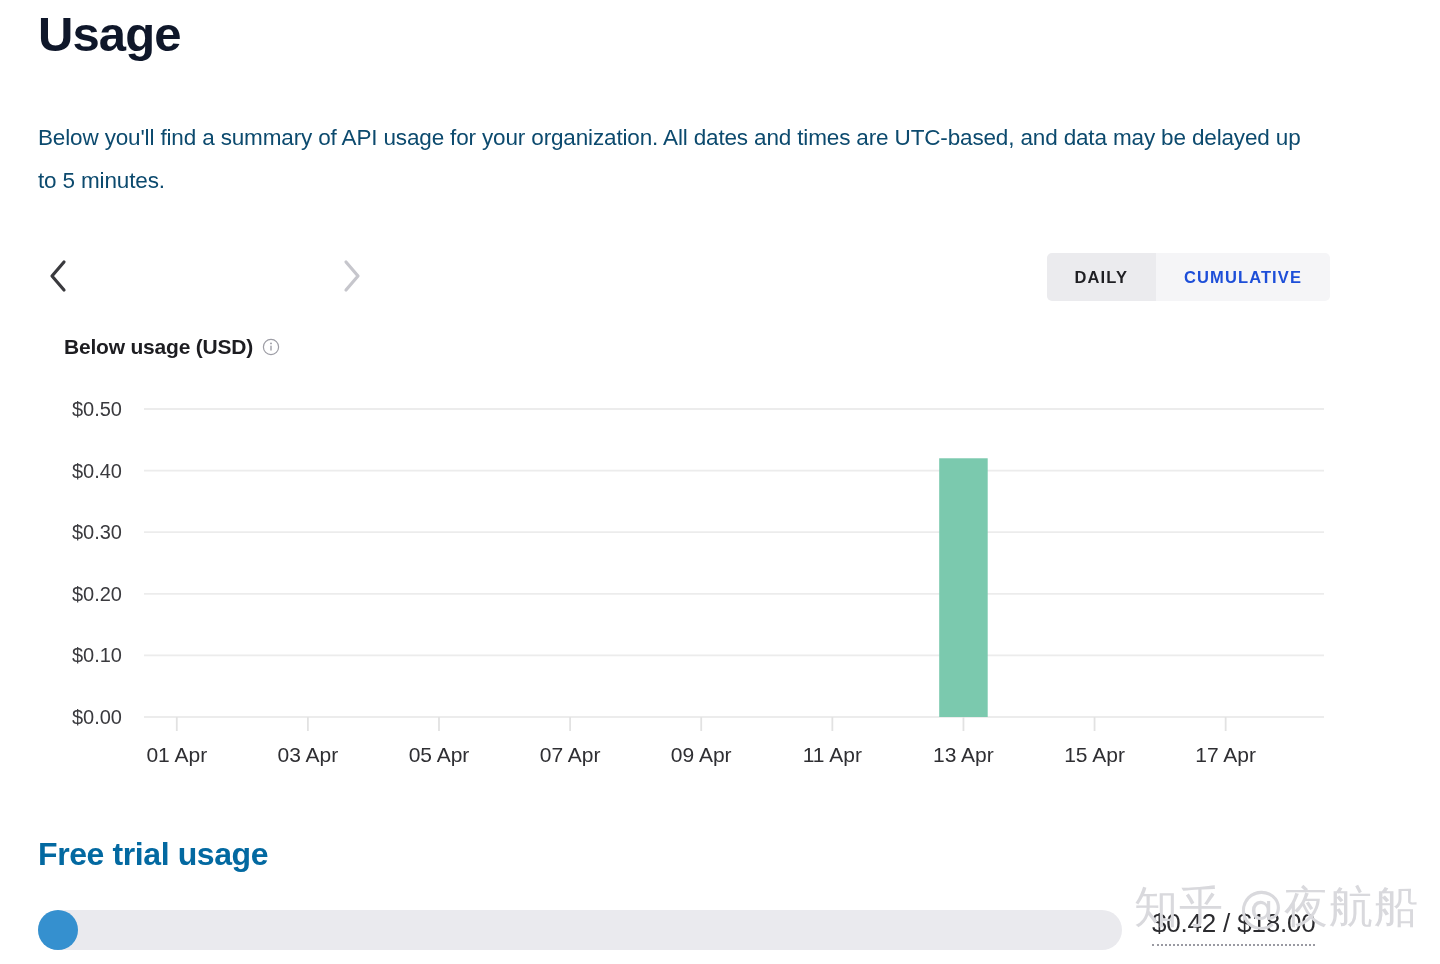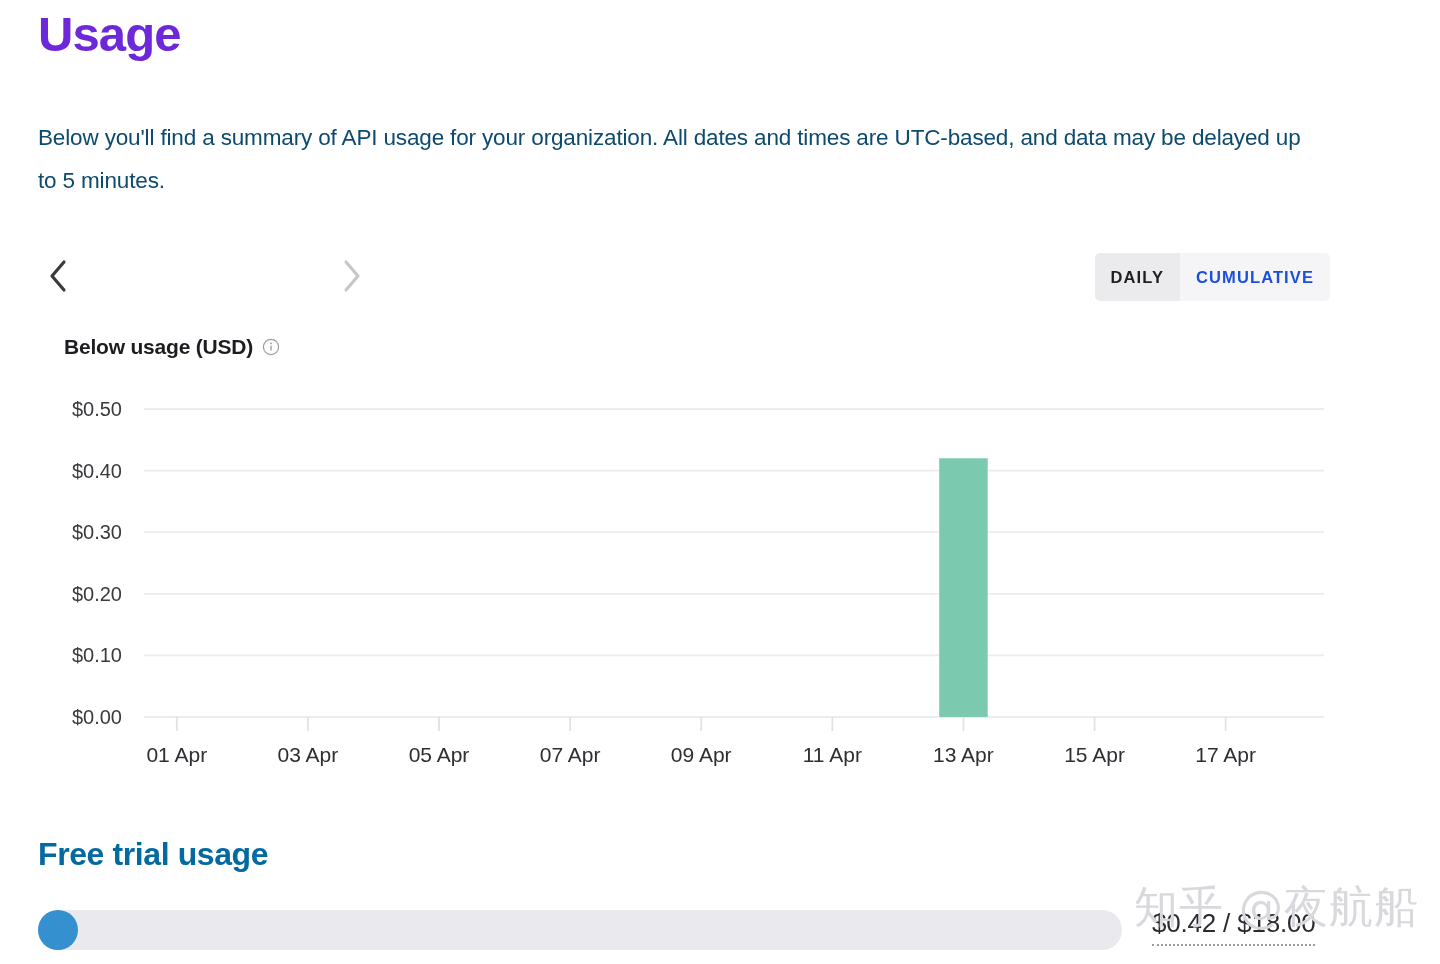--- a/index.html
+++ b/index.html
@@ -23,21 +23,21 @@
   }
 
   
   .page-title {
     position: absolute;
     left: 38px;
     top: 6px;
     font-size: 49px;
     font-weight: 700;
     letter-spacing: -0.9px;
-    color: #6d28d9;
+    color: #0f172a;
     line-height: 1.15;
   }
   .intro {
     position: absolute;
     left: 38px;
     top: 116px;
     width: 1270px;
     font-size: 22.5px;
     line-height: 43px;
     color: #0c4a6e;
@@ -86,21 +86,21 @@
     top: 5px;
     display: flex;
     border-radius: 5px;
     overflow: hidden;
     height: 48px;
   }
   .seg {
     display: flex;
     align-items: center;
     justify-content: center;
-    padding: 0 16px;
+    padding: 0 28px;
     font-size: 16.5px;
     font-weight: 700;
     letter-spacing: 1.1px;
     cursor: pointer;
     user-select: none;
   }
   .seg.active {
     background: #ebebee;
     color: #1f1f23;
   }

